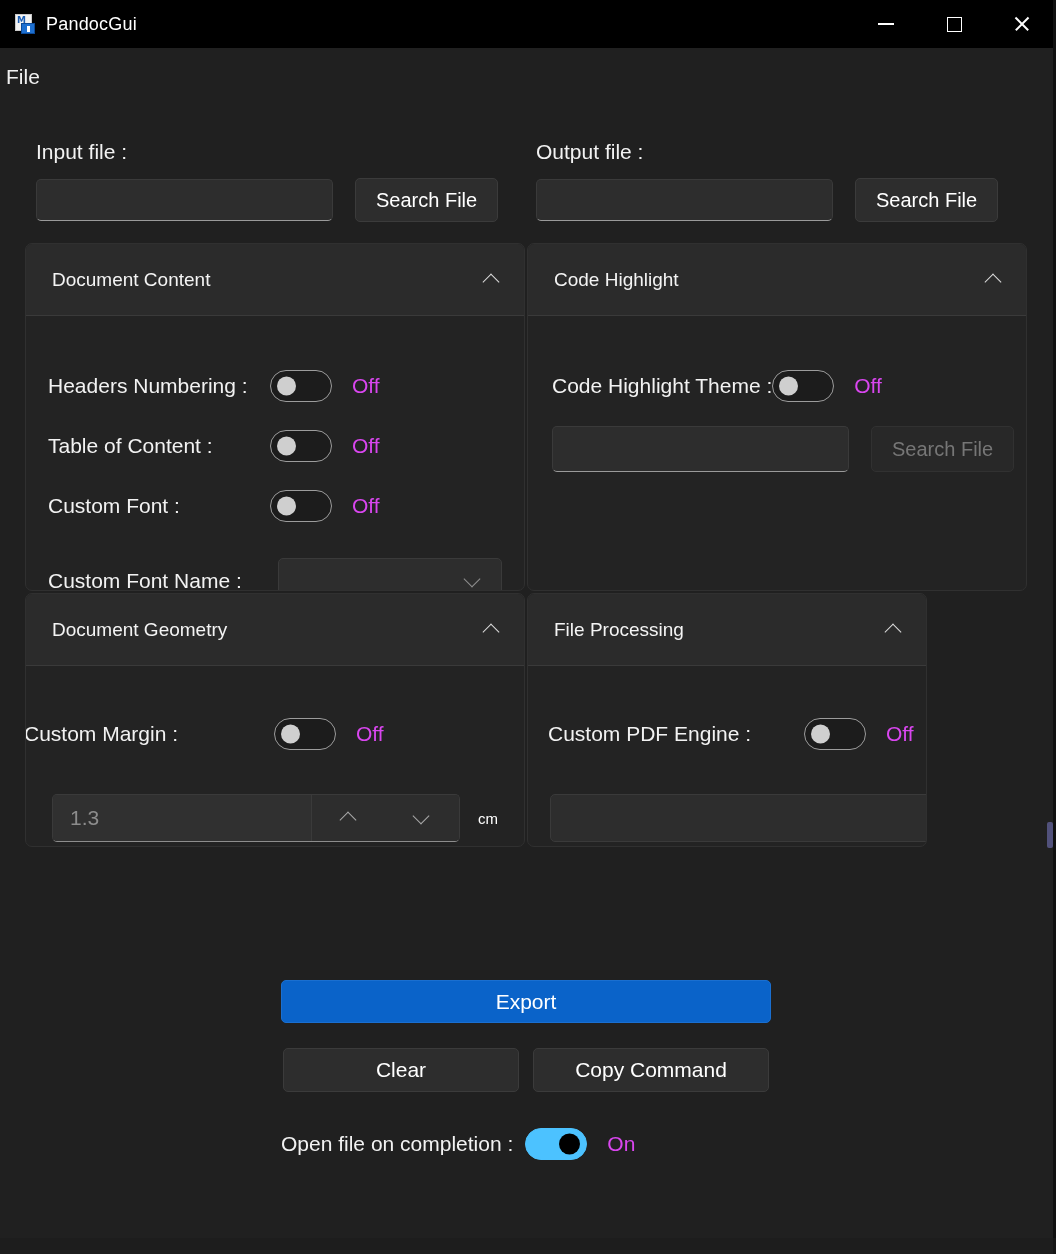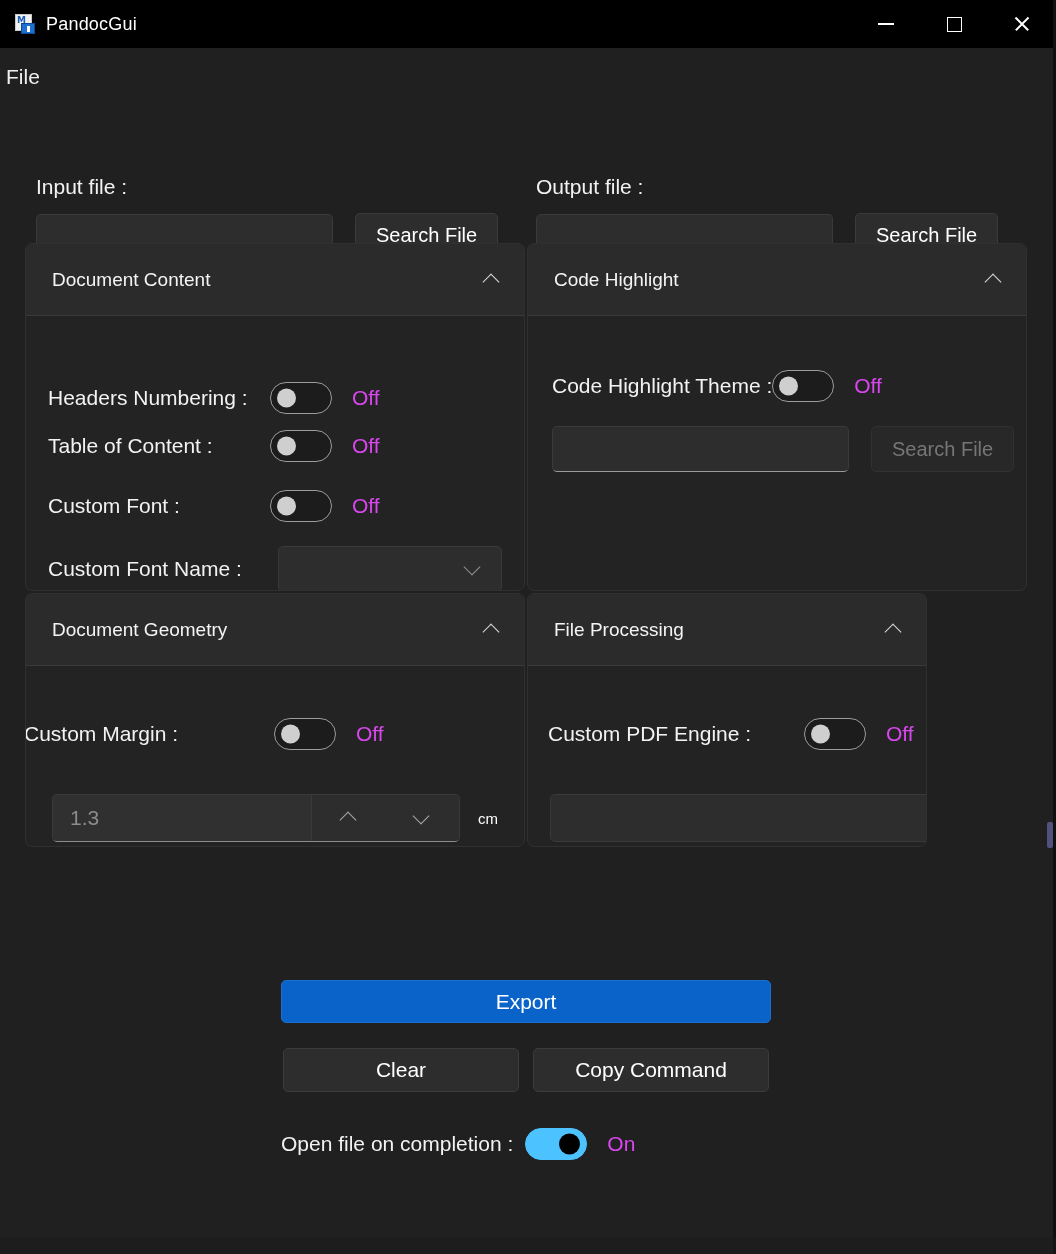--- a/index.html
+++ b/index.html
@@ -63,21 +63,21 @@
   
   #menubar {
     position: absolute; top: 48px; left: 0; width: 1056px; height: 58px;
     display: flex; align-items: center;
   }
   #menu-file {
     color: #f0f0f0; font-size: 21px; padding: 4px 6px;
   }
 
   
-  .file-group { position: absolute; margin-top: 35px; }
+  .file-group { position: absolute; }
   #ingroup { left: 36px; top: 140px; }
   #outgroup { left: 536px; top: 140px; }
   .file-label { color: #f2f2f2; font-size: 21px; display: block; margin-bottom: 14px; }
   .file-row { display: flex; align-items: center; }
   .textbox {
     width: 297px; height: 42px;
     background: #2d2d2d;
     border: 1px solid #3a3a3a;
     border-bottom: 1px solid #9a9a9a;
     border-radius: 5px;
@@ -270,21 +270,21 @@
     </div>
   </div>
 
   <div class="expander" id="exp-doccontent">
     <div class="exp-header">
       <span class="exp-title">Document Content</span>
       <span class="chev"></span>
     </div>
     <div class="exp-body">
 
-      <div class="srow" style="left:22px; top:66px;">
+      <div class="srow" style="left:22px; top:54px;">
         <span class="slabel" style="width:222px;">Headers Numbering :</span>
         <span class="toggle">
             <span class="knob"></span>
           </span>
         <span class="tstate">Off</span>
       </div>
 
       <div class="srow" style="left:22px; top:114px;">
         <span class="slabel" style="width:222px;">Table of Content :</span>
         <span class="toggle">
@@ -294,21 +294,21 @@
       </div>
 
       <div class="srow" style="left:22px; top:174px;">
         <span class="slabel" style="width:222px;">Custom Font :</span>
         <span class="toggle">
             <span class="knob"></span>
           </span>
         <span class="tstate">Off</span>
       </div>
 
-      <div class="srow" style="left:22px; top:230px;">
+      <div class="srow" style="left:22px; top:242px;">
         <span class="slabel" style="width:230px;">Custom Font Name :</span>
         <span class="combobox" style="width:224px;">
           <span class="chev down"></span>
         </span>
       </div>
 
     </div>
   </div>
 
   <div class="expander" id="exp-codehl">

